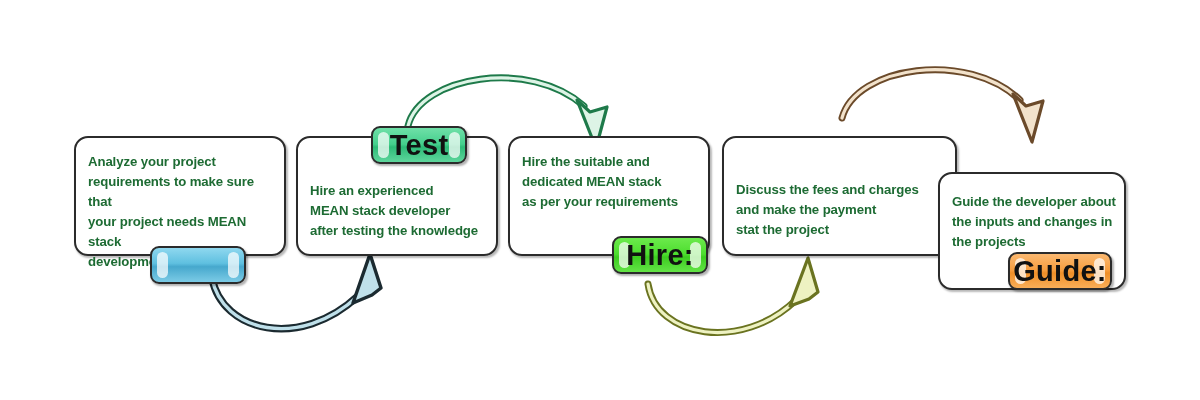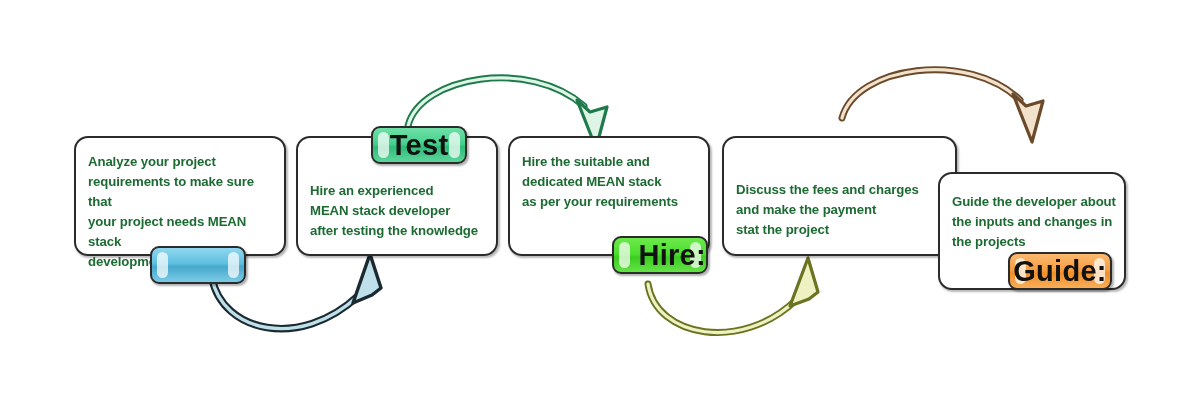--- a/index.html
+++ b/index.html
@@ -81,21 +81,20 @@
 
   
   .badge-analyse {
     background: linear-gradient(to bottom,#8fd8ef 0%,#5fc0e0 45%,#46a8cd 55%,#7ccbe6 100%);
   }
   .badge-test {
     background: linear-gradient(to bottom,#6fe0a8 0%,#44cf8c 48%,#2dbb77 56%,#5ed69c 100%);
   }
   .badge-hire {
     background: linear-gradient(to bottom,#6cea4c 0%,#4cdd2e 48%,#3ccc20 56%,#63e446 100%);
-    justify-content: flex-end;
   }
   .badge-pay {
     background: linear-gradient(to bottom,#ddef62 0%,#cfe633 48%,#c2da22 56%,#d8ec54 100%);
   }
   .badge-guide {
     background: linear-gradient(to bottom,#fbb971 0%,#f79d3e 48%,#ef8f28 56%,#f9ae58 100%);
   }
 </style>
 </head>
 <body>

